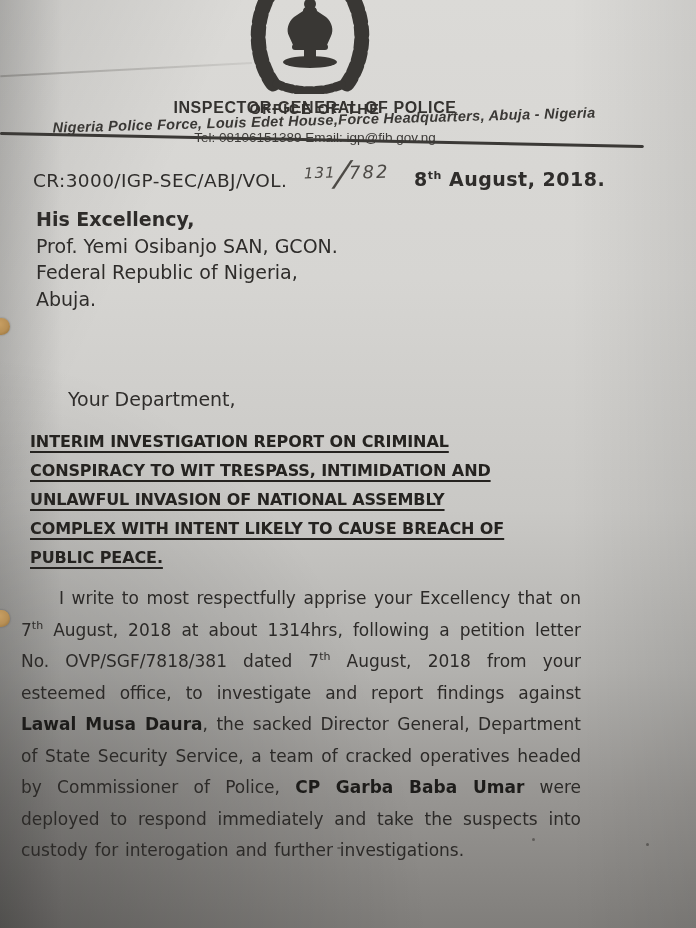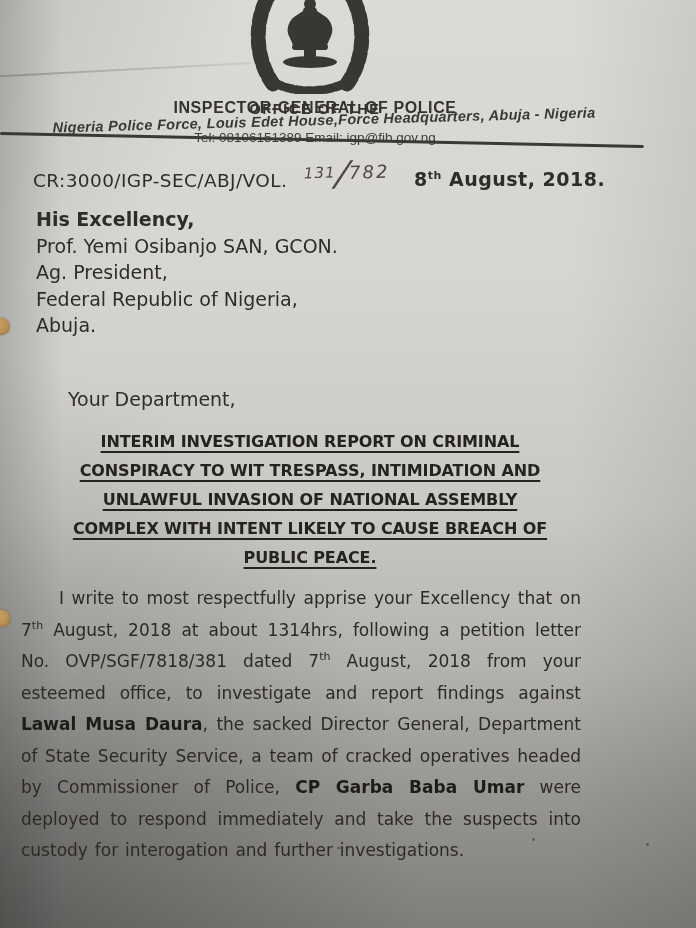--- a/index.html
+++ b/index.html
@@ -44,21 +44,21 @@
   .hw .hw-slash{display:inline-block;font-size:34px;font-weight:300;margin:0 1px;transform:skewX(-12deg) translateY(2px);line-height:0;}
   .hw .hw-num2{font-size:18px;letter-spacing:2px;vertical-align:4px;}
   .refdate{position:absolute;left:414px;top:2px;font-weight:bold;font-size:19px;letter-spacing:0.5px;}
   sup{font-size:11px;vertical-align:super;line-height:0;}
   
   .recipient{position:absolute;left:36px;top:206px;font-size:19px;line-height:26.5px;color:#2e2c2a;}
   .recipient .r0{font-weight:bold;}
   
   .salutation{position:absolute;left:68px;top:388px;font-size:19px;}
   
-  .subject{position:absolute;left:30px;top:427px;width:560px;text-align:center;
+  .subject{position:absolute;left:30px;top:427px;width:560px;
     font-weight:bold;font-size:16px;line-height:29px;letter-spacing:-0.1px;color:#252320;}
   .subject .sline span{text-decoration:underline;text-underline-offset:4px;text-decoration-thickness:1.6px;}
   
   .bodytext{position:absolute;left:21px;top:566px;width:560px;font-size:17px;line-height:31.5px;
     text-align:justify;text-indent:38px;color:#2c2a28;word-spacing:1.5px;}
   .bodytext b{color:#1d1c1a;}
   
   .frag{position:absolute;left:253px;top:921px;width:70px;height:7px;}
   
   .speck{position:absolute;width:3px;height:3px;border-radius:50%;background:rgba(55,53,50,0.55);}
@@ -96,21 +96,20 @@
 
   <div class="refline">
     <span class="refno">CR:3000/IGP-SEC/ABJ/VOL.</span>
     <span class="hw"><span class="hw-num1">131</span><span class="hw-slash">/</span><span class="hw-num2">782</span></span>
     <span class="refdate"><span>8</span><sup>th</sup><span> August, 2018.</span></span>
   </div>
 
   <div class="recipient">
     <div class="r0">His Excellency,</div>
     <div>Prof. Yemi Osibanjo SAN, GCON.</div>
-    <div>Ag. President,</div>
     <div>Federal Republic of Nigeria,</div>
     <div>Abuja.</div>
   </div>
 
   <div class="salutation">Your Department,</div>
 
   <div class="subject">
     <div class="sline"><span>INTERIM INVESTIGATION REPORT ON CRIMINAL</span></div>
     <div class="sline"><span>CONSPIRACY TO WIT TRESPASS, INTIMIDATION AND</span></div>
     <div class="sline"><span>UNLAWFUL INVASION OF NATIONAL ASSEMBLY</span></div>

